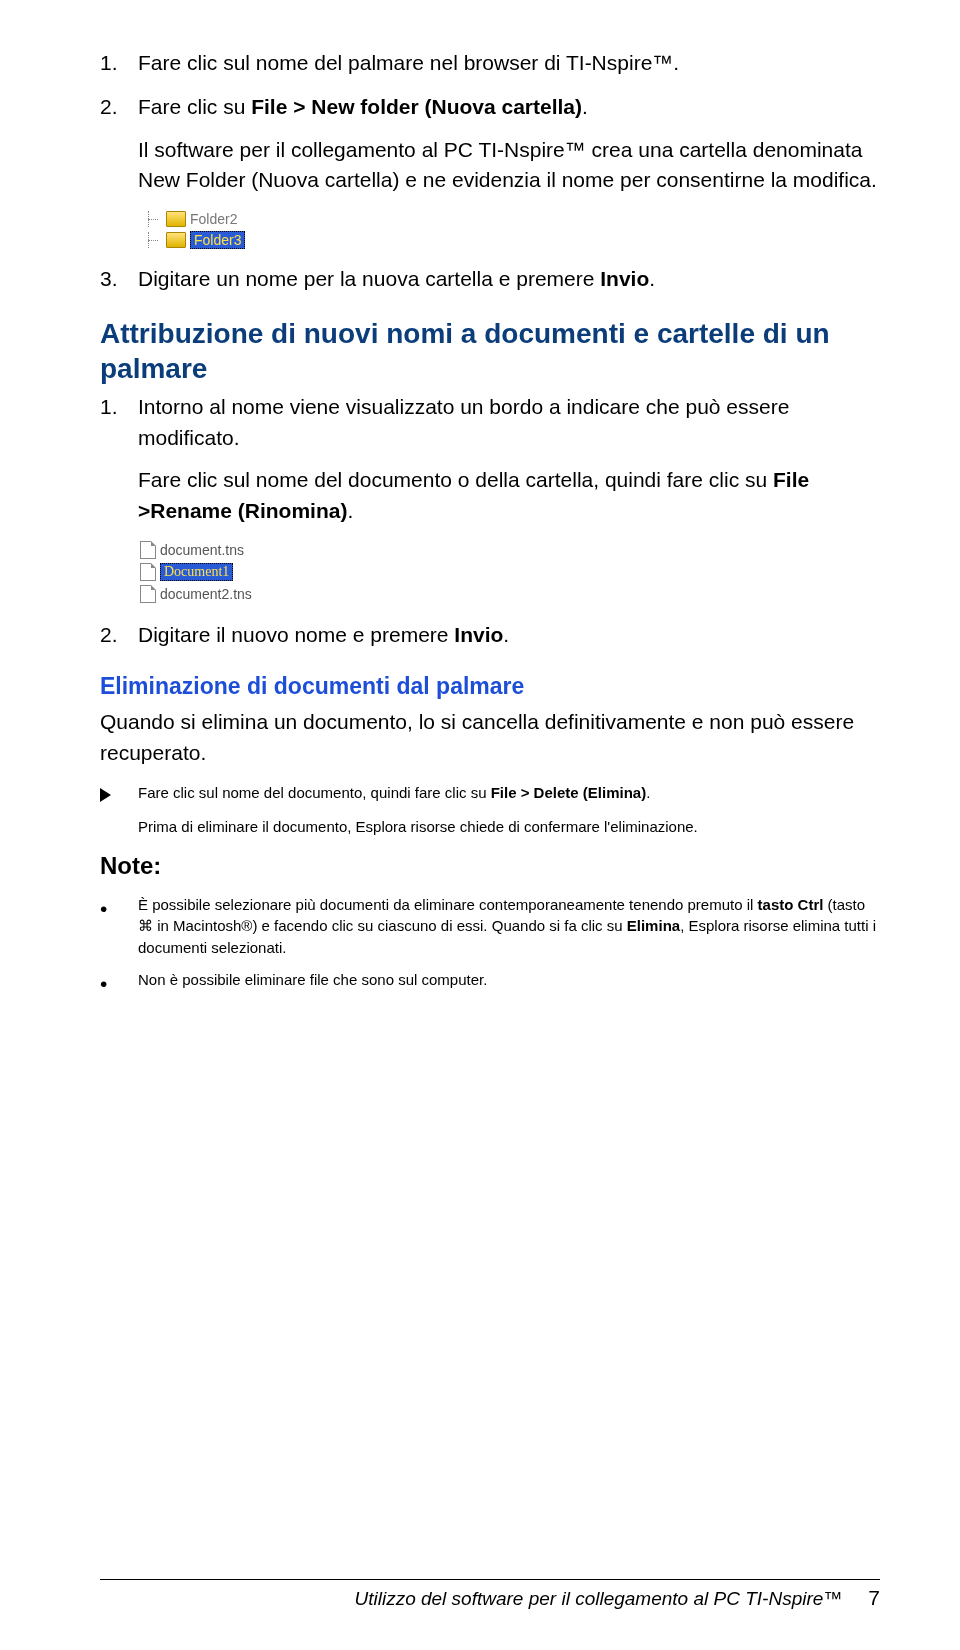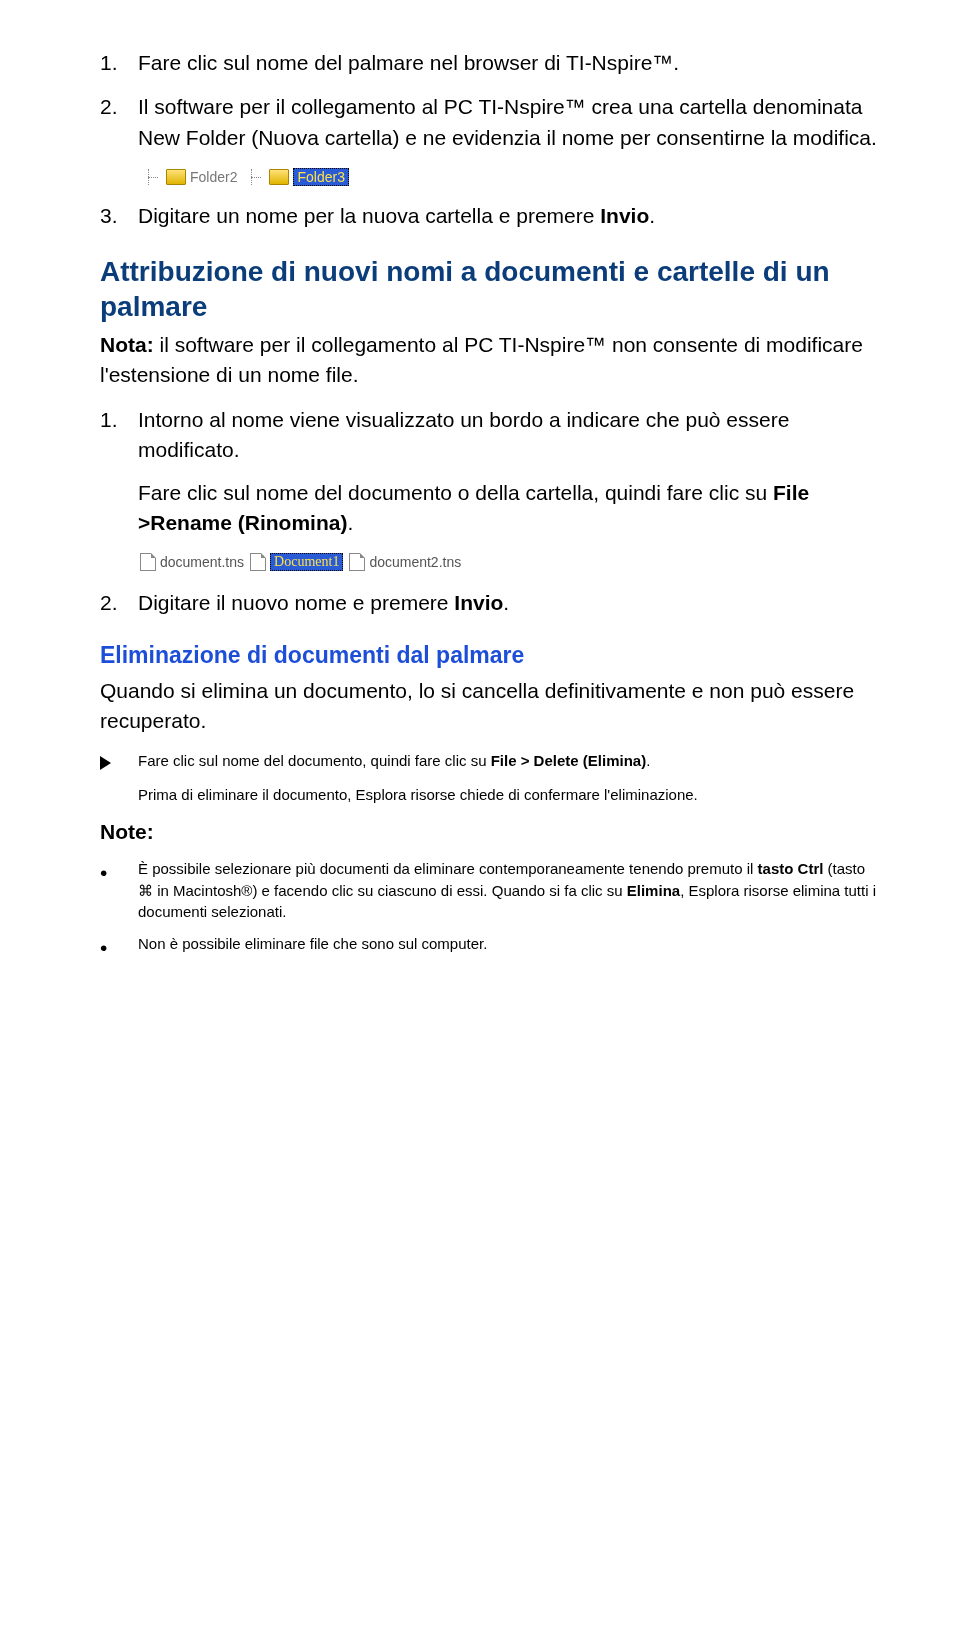--- a/index.html
+++ b/index.html
@@ -42,21 +42,21 @@
   }
   .para {
     font-size: 21px;
     line-height: 1.45;
     margin: 6px 0 14px 0;
   }
   .img-placeholder {
     margin: 4px 0 14px 38px;
     border: 0;
     display: flex;
-    flex-direction: row;
+    flex-direction: column;
     gap: 2px;
     font-family: Tahoma, sans-serif;
     font-size: 14px;
   }
   .folder-row {
     display: flex;
     align-items: center;
     gap: 4px;
     padding: 1px 2px;
   }
@@ -127,21 +127,21 @@
     border-bottom:7px solid transparent;
     border-left:11px solid #000;
   }
   .bullet-mark.dot::before{
     content:"•";
     font-size:21px;
     line-height:1;
   }
   .note-label{
     font-weight:700;
-    font-size:21px;
+    font-size:24px;
     margin: 14px 0 14px 0;
   }
   .footer {
     position: absolute;
     bottom: 40px;
     left: 100px;
     right: 80px;
     border-top: 1px solid #000;
     padding-top: 6px;
     display: flex;
@@ -161,20 +161,23 @@
 <div class="ol-item">
   <div class="ol-num">1.</div>
   <div class="ol-body">
     <p><span>Fare clic sul nome del palmare nel browser di TI-Nspire™.</span></p>
   </div>
 </div>
 
 <div class="ol-item">
   <div class="ol-num">2.</div>
   <div class="ol-body">
+    <p>
+      <span>Fare clic su </span><span class="bold">File &gt; New folder (Nuova cartella)</span><span>.</span>
+    </p>
     <p>Il software per il collegamento al PC TI-Nspire™ crea una cartella denominata New Folder (Nuova cartella) e ne evidenzia il nome per consentirne la modifica.</p>
   </div>
 </div>
 
 <div class="img-placeholder">
   <div class="folder-row">
     <span class="tree-lines"></span>
     <span class="folder-icon"></span>
     <span style="color:#777">Folder2</span>
   </div>
@@ -188,23 +191,20 @@
 <div class="ol-item">
   <div class="ol-num">3.</div>
   <div class="ol-body">
     <p>
       <span>Digitare un nome per la nuova cartella e premere </span><span class="bold">Invio</span><span>.</span>
     </p>
   </div>
 </div>
 
 <div class="heading2">Attribuzione di nuovi nomi a documenti e cartelle di un palmare</div>
-<p class="para">
-  <span class="bold">Nota:</span><span> il software per il collegamento al PC TI-Nspire™ non consente di modificare l'estensione di un nome file.</span>
-</p>
 
 <div class="ol-item">
   <div class="ol-num">1.</div>
   <div class="ol-body">
     <p>Intorno al nome viene visualizzato un bordo a indicare che può essere modificato.</p>
     <p>
       <span>Fare clic sul nome del documento o della cartella, quindi fare clic su </span><span class="bold">File &gt;Rename (Rinomina)</span><span>.</span>
     </p>
   </div>
 </div>
@@ -257,14 +257,18 @@
   </div>
 </div>
 
 <div class="bullet-item">
   <div class="bullet-mark dot"></div>
   <div class="ol-body">
     <p>Non è possibile eliminare file che sono sul computer.</p>
   </div>
 </div>
 
+<div class="footer">
+  <span>Utilizzo del software per il collegamento al PC TI-Nspire™</span>
+  <span class="pnum">7</span>
+</div>
 
 </div>
 
 </body></html>

